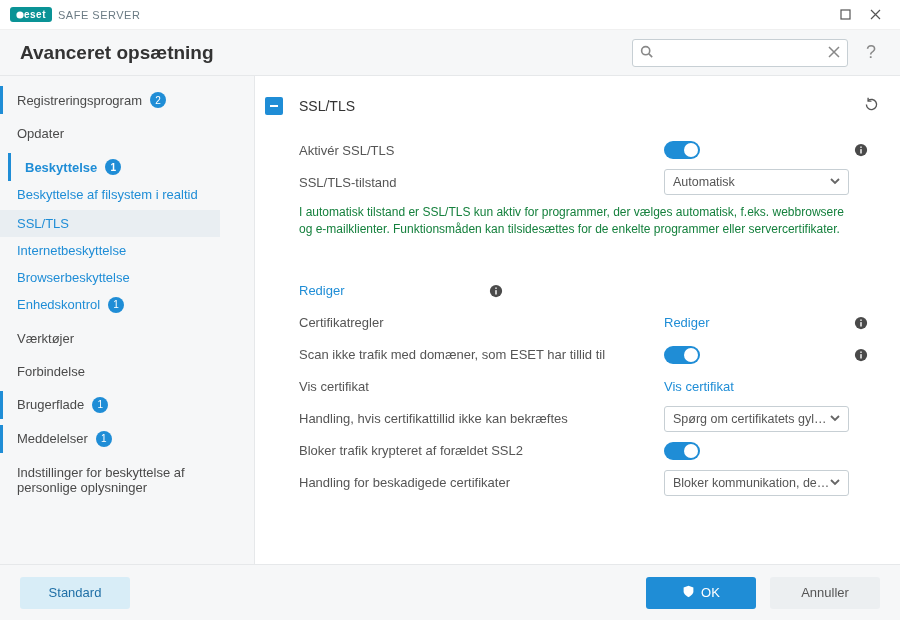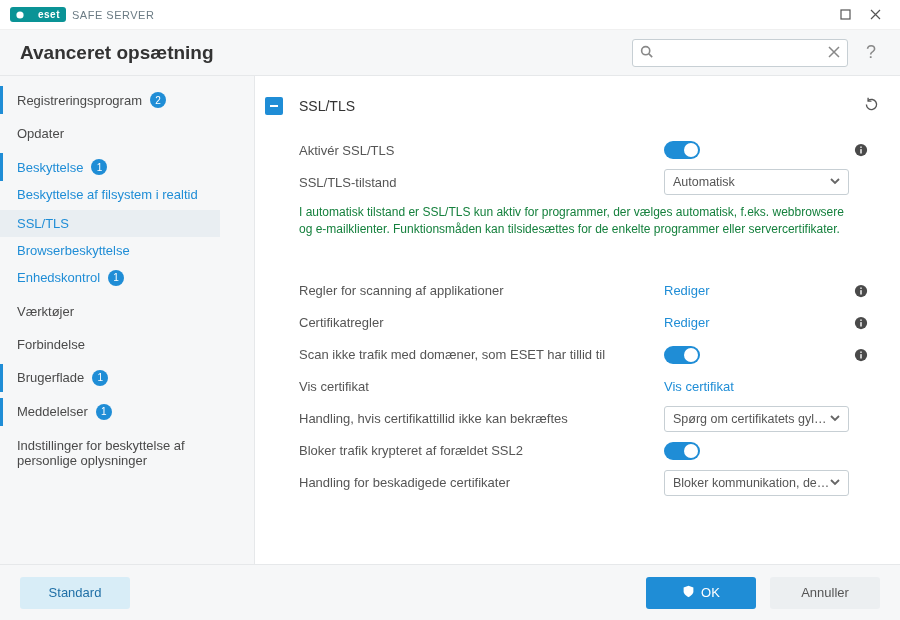--- a/index.html
+++ b/index.html
@@ -1,21 +1,21 @@
 <!DOCTYPE html>
 <html><head>
 <meta charset="utf-8">
 <style>
   * { box-sizing: border-box; margin: 0; padding: 0; font-family: "Segoe UI", Arial, sans-serif; }
   body { background: #fff; width: 900px; height: 620px; overflow: hidden; }
 
   
   .titlebar { height: 30px; display: flex; align-items: center; padding: 0 10px; border-bottom: 1px solid #f0f0f0; }
   .titlebar .logo { display: flex; align-items: center; gap: 6px; }
-  .titlebar .logo-badge { background: #0a9396; color: #fff; font-weight: 700; font-size: 10px; padding: 2px 6px; border-radius: 3px; letter-spacing: 0.5px; display: flex; align-items: center; gap: 14px; }
+  .titlebar .logo-badge { background: #0a9396; color: #fff; font-weight: 700; font-size: 10px; padding: 2px 6px; border-radius: 3px; letter-spacing: 0.5px; display: flex; align-items: center; gap: 0; }
   .titlebar .logo-text { font-size: 11px; color: #6b7b84; letter-spacing: 0.5px; }
   .titlebar .spacer { flex: 1; }
   .titlebar .winbtn { width: 30px; height: 30px; display: flex; align-items: center; justify-content: center; color: #444; cursor: pointer; }
   .titlebar .winbtn svg { width: 11px; height: 11px; stroke: #555; stroke-width: 1.2; fill: none; }
 
   
   .header { height: 46px; display: flex; align-items: center; padding: 0 20px; background: #f6f7f8; border-bottom: 1px solid #e6e8ea; }
   .header h1 { font-size: 19px; font-weight: 600; color: #333; }
   .header .spacer { flex: 1; }
   .search-wrap { position: relative; width: 216px; }
@@ -25,21 +25,21 @@
   .search-wrap .clear { position: absolute; right: 8px; top: 50%; transform: translateY(-50%); color: #888; cursor: pointer; }
   .search-wrap .clear svg { width: 12px; height: 12px; stroke: #888; stroke-width: 1.5; fill: none; }
   .help { margin-left: 14px; color: #888; font-size: 18px; cursor: pointer; width: 18px; text-align: center; }
 
   
   .main { display: flex; height: calc(620px - 30px - 46px - 56px); background: #f6f7f8; gap: 24px; }
 
   
   .sidebar { width: 230px; padding: 10px 10px 10px 0; overflow-y: auto; }
   .sidebar .item { display: flex; align-items: center; padding: 6px 14px 6px 14px; font-size: 13px; color: #4a4a4a; cursor: pointer; border-left: 3px solid transparent; }
-  .sidebar .item.active-cat { color: #1f8dd6; border-left-color: #1f8dd6; font-weight: 400; }
+  .sidebar .item.active-cat { color: #1f8dd6; border-left-color: #1f8dd6; font-weight: 700; margin-left: 8px; }
   .sidebar .item.sub { padding-left: 14px; color: #1f8dd6; font-size: 13px; }
   .sidebar .item.sub.selected { background: #e9eef2; }
   .sidebar .item.sub.wrap { display: block; line-height: 1.3; }
   .sidebar .badge { background: #1f8dd6; color: #fff; font-size: 10px; border-radius: 8px; min-width: 16px; height: 16px; display: inline-flex; align-items: center; justify-content: center; margin-left: 8px; padding: 0 4px; }
   .sidebar .group { margin-bottom: 6px; }
 
   
   .content { flex: 1; background: #fff; border-left: 1px solid #e6e8ea; padding: 10px 20px 10px 10px; overflow-y: auto; }
   .section-head { display: flex; align-items: center; height: 40px; }
   .section-head .collapse { width: 18px; height: 18px; background: #1f8dd6; display: flex; align-items: center; justify-content: center; margin-right: 16px; cursor: pointer; border-radius: 2px; }
@@ -143,20 +143,23 @@
         <span>Beskyttelse</span>
         <span class="badge">1</span>
       </div>
       <div class="item sub wrap">
         <span>Beskyttelse af filsystem i realtid</span>
       </div>
       <div class="item sub selected">
         <span>SSL/TLS</span>
       </div>
       <div class="item sub">
+        <span>Internetbeskyttelse</span>
+      </div>
+      <div class="item sub">
         <span>Browserbeskyttelse</span>
       </div>
       <div class="item sub">
         <span>Enhedskontrol</span>
         <span class="badge">1</span>
       </div>
     </div>
     <div class="group">
       <div class="item">
         <span>Værktøjer</span>
@@ -230,21 +233,20 @@
         </div>
       </div>
       <div class="info"></div>
     </div>
 
     <div class="desc">I automatisk tilstand er SSL/TLS kun aktiv for programmer, der vælges automatisk, f.eks. webbrowsere og e-mailklienter. Funktionsmåden kan tilsidesættes for de enkelte programmer eller servercertifikater.</div>
 
     <div class="gap"></div>
 
     <div class="row">
-      <div class="label">Regler for scanning af applikationer</div>
       <div class="control">
           <span class="link">Rediger</span>
         </div>
       <div class="info">
           <svg viewBox="0 0 16 16">
             <circle cx="8" cy="8" r="7"></circle>
             <rect x="7.2" y="7" width="1.6" height="5" fill="#fff"></rect>
             <rect x="7.2" y="4" width="1.6" height="1.6" fill="#fff"></rect>
           </svg>
         </div>

